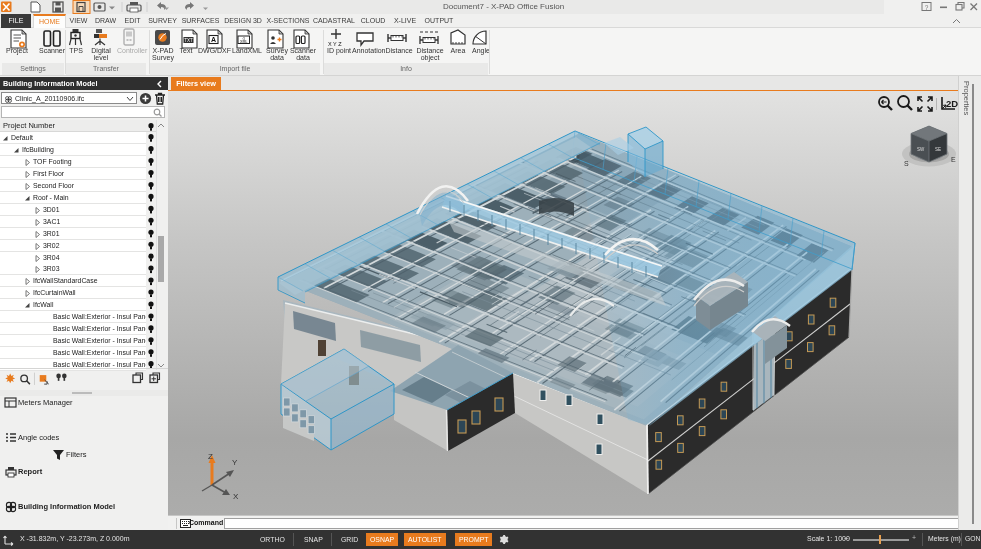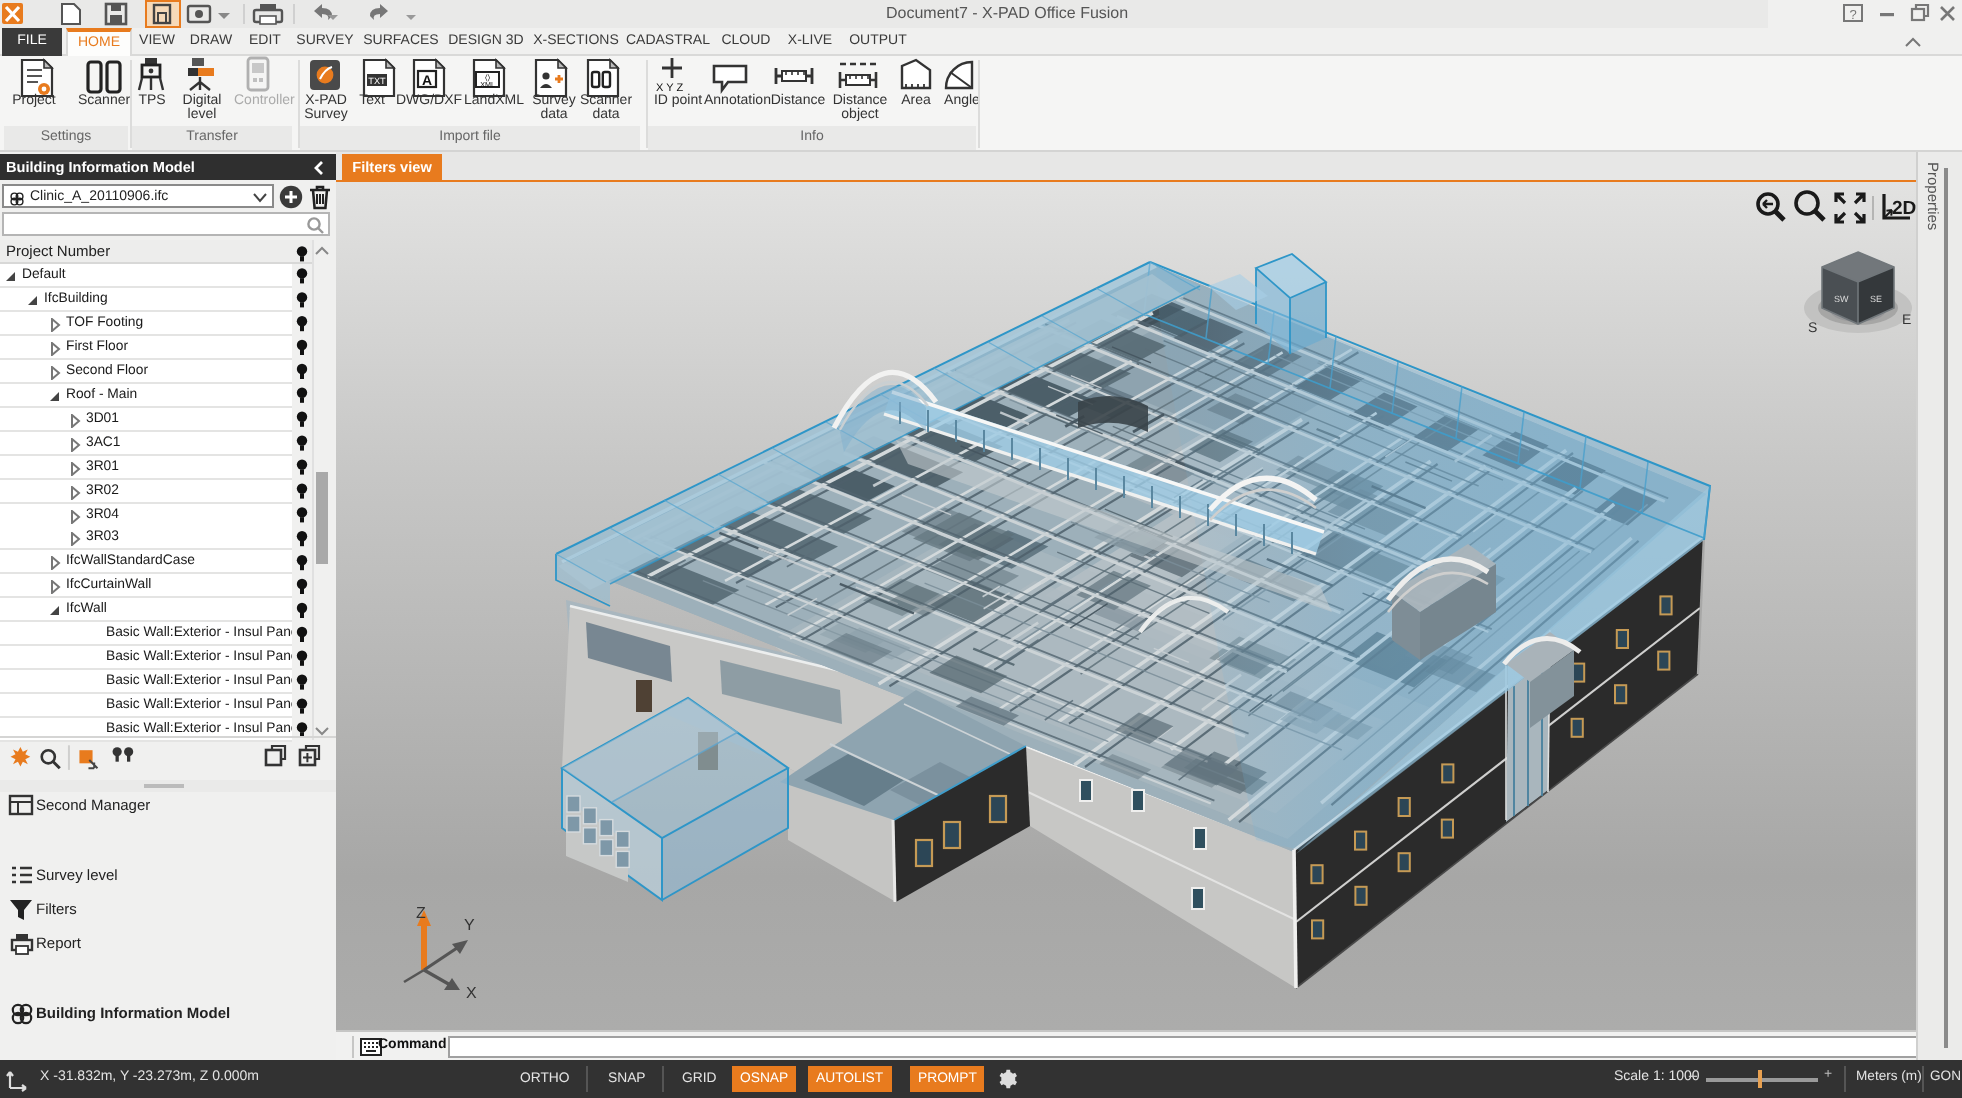--- a/index.html
+++ b/index.html
@@ -452,35 +452,35 @@
           <path d="M151.5 8.8 h4.5 m-2.3 -2.3 v4.6" stroke="#333" stroke-width="1"></path>
         </g>
 </svg>
 <div class="abs" style="left:0;top:314px;width:168px;height:6px;background:#eaeae9;"></div>
       <div class="abs" style="left:72px;top:316px;width:20px;height:2px;background:#bbb;"></div>
 <div class="mrow" style="top:318.0px;font-weight:normal;">
         <svg class="abs" style="left:4px;top:2px" width="14" height="14" viewBox="0 0 14 14">
           <rect x="1" y="2" width="11" height="9" fill="none" stroke="#333" stroke-width="1.2"></rect>
           <path d="M1 5 h11 M5 5 v6" stroke="#333" stroke-width="1"></path>
         </svg>
-        <span>Second Manager</span>
+        <span>Meters Manager</span>
       </div>
       <div class="mrow" style="top:352.6px;font-weight:normal;">
         <svg class="abs" style="left:4px;top:2px" width="14" height="14" viewBox="0 0 14 14">
           <path d="M2 3 h2 M2 6.5 h2 M2 10 h2 M6 3 h6 M6 6.5 h6 M6 10 h6" stroke="#333" stroke-width="1.3"></path>
         </svg>
-        <span>Survey level</span>
+        <span>Angle codes</span>
       </div>
-      <div class="mrow" style="top:369.9px;font-weight:normal;">
+      <div class="mrow" style="top:369.9px;font-weight:normal;margin-left:48px;">
         <svg class="abs" style="left:4px;top:2px" width="14" height="14" viewBox="0 0 14 14">
           <path d="M1 2 h11 l-4 5 v5 l-3 -1.5 v-3.5 z" fill="#222"></path>
         </svg>
         <span>Filters</span>
       </div>
-      <div class="mrow" style="top:387.2px;font-weight:normal;">
+      <div class="mrow" style="top:387.2px;font-weight:bold;">
         <svg class="abs" style="left:4px;top:2px" width="14" height="14" viewBox="0 0 14 14">
           <rect x="2" y="5" width="10" height="5" fill="none" stroke="#333" stroke-width="1.2"></rect>
           <rect x="4" y="2" width="6" height="3" fill="#333"></rect>
           <rect x="4" y="8" width="6" height="4" fill="#fff" stroke="#333" stroke-width="0.9"></rect>
         </svg>
         <span>Report</span>
       </div>
       <div class="mrow" style="top:421.8px;font-weight:bold;">
         <svg class="abs" style="left:4px;top:2px" width="14" height="14" viewBox="0 0 14 14">
           <circle cx="5" cy="5" r="2.6" fill="none" stroke="#222" stroke-width="1.1"></circle>

